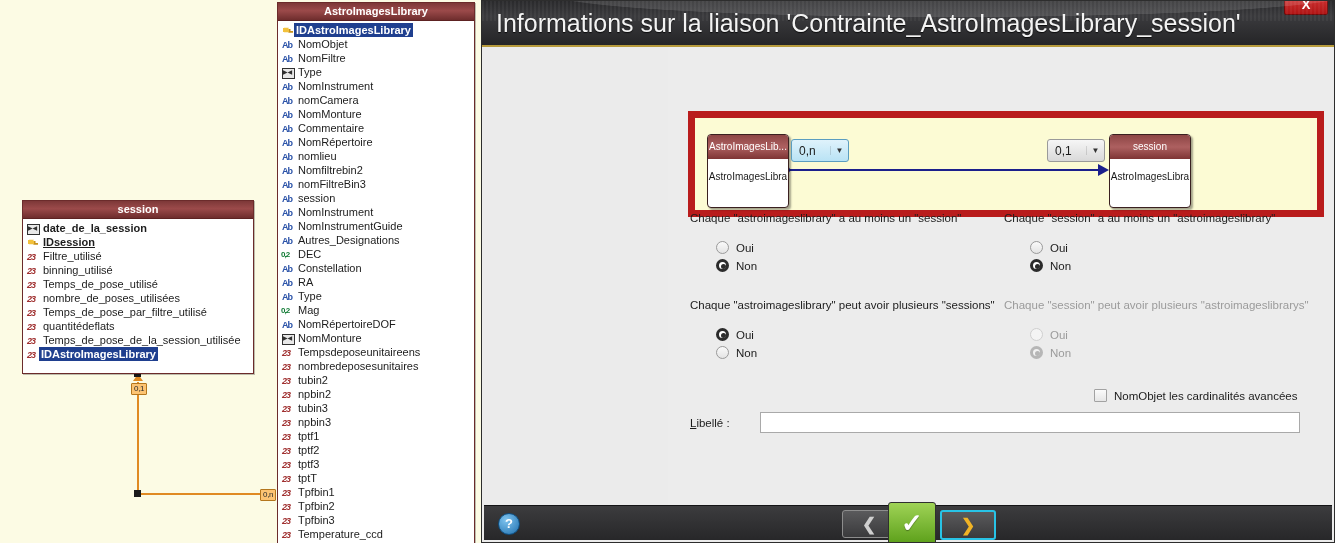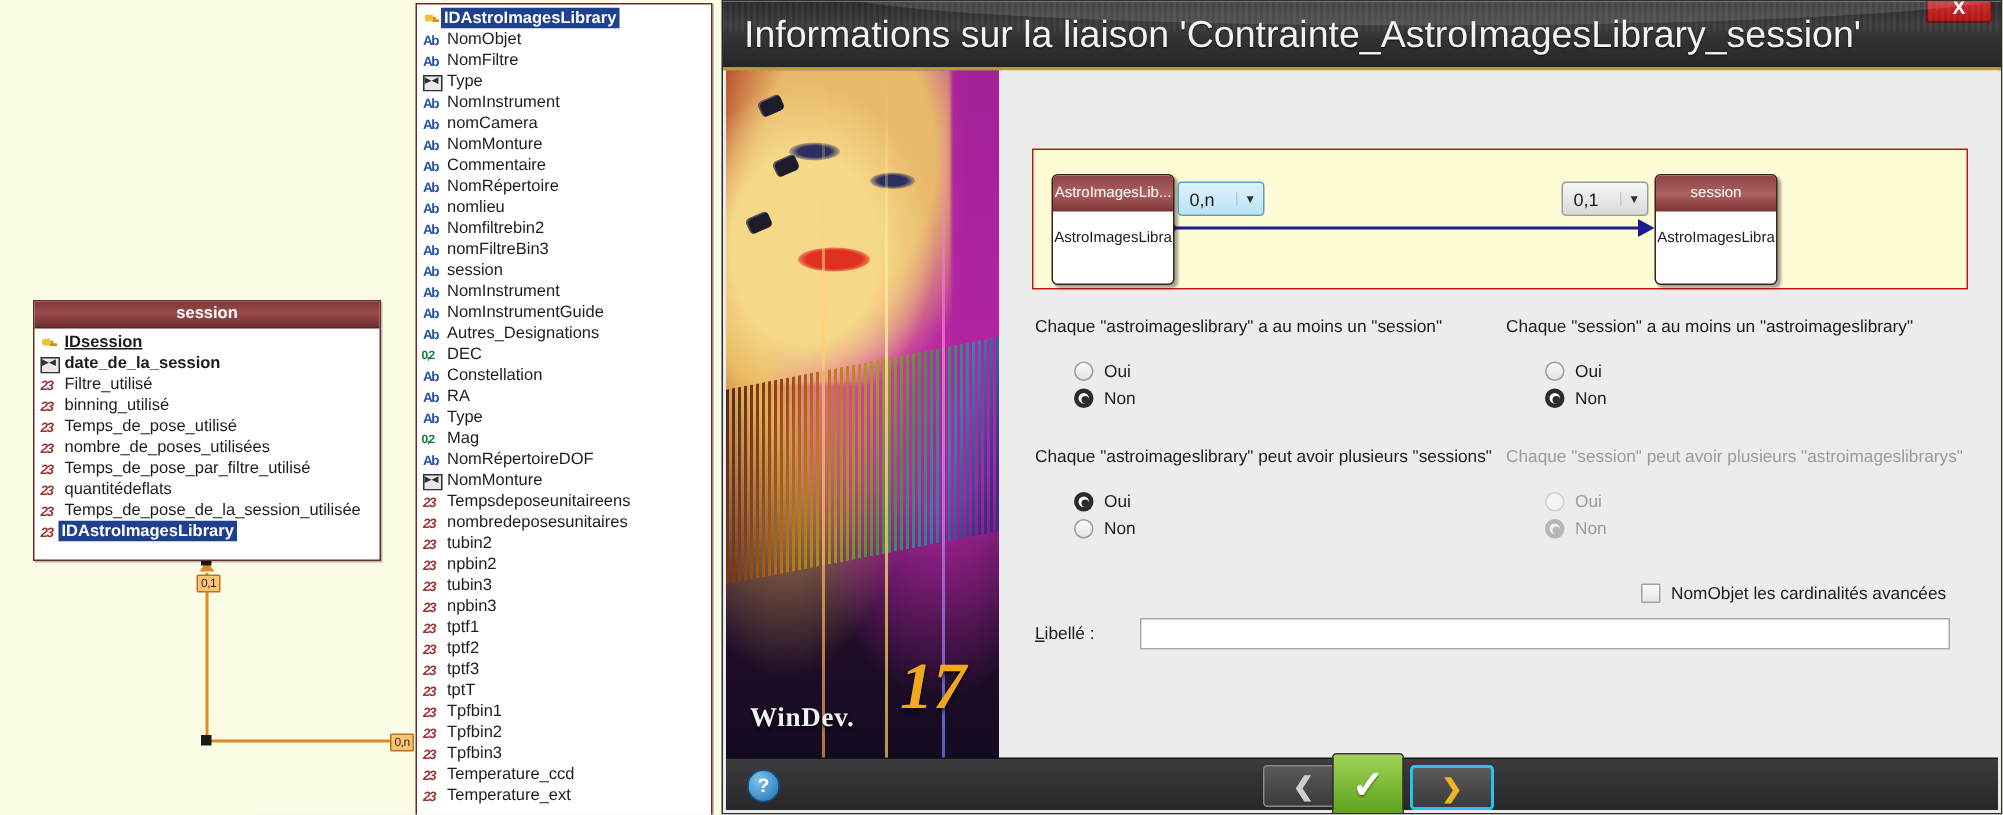--- a/index.html
+++ b/index.html
@@ -141,22 +141,22 @@
   
   #content{
     position:absolute;left:186px;top:46px;right:2px;bottom:36px;
     background:#ececec;overflow:hidden;
   }
   #section-title{
     position:absolute;left:22px;top:18px;font-size:17px;color:#1a3a8f;
     font-family:"Liberation Sans",sans-serif;
   }
   #diagram{
-    position:absolute;left:20px;top:52px;width:622px;height:92px;
-    background:#fcfbd4;border:1px solid #b91c1c;
+    position:absolute;left:20px;top:64px;width:622px;height:92px;
+    background:#fcfbd4;border:7px solid #b91c1c;
   }
   .dnode{position:absolute;width:80px;height:72px;background:#fff;border:1px solid #3a2020;
     border-radius:4px;box-shadow:2px 2px 2px rgba(0,0,0,.35);overflow:hidden;}
   .dnode .hd{height:24px;line-height:24px;text-align:center;color:#fff;font-size:10px;
     background:linear-gradient(to bottom,#8d4545 0%,#ad6060 50%,#7e3434 100%);
     overflow:hidden;white-space:nowrap;}
   .dnode .bd{font-size:10px;color:#1a1a1a;padding:12px 0 0 0;text-align:center;white-space:nowrap;}
   .combo{
     position:absolute;width:58px;height:23px;border-radius:3px;
     display:flex;align-items:center;font-size:12px;color:#1a1a1a;
@@ -224,28 +224,28 @@
   <div class="link-h" style="left:137px;top:493px;width:132px;height:2px;"></div>
   <div class="arrow-up" style="left:133px;top:374px;"></div>
   <div class="node-sq" style="left:134px;top:370px;"></div>
   <div class="node-sq" style="left:134px;top:490px;"></div>
   <div class="card-tag" style="left:131px;top:383px;">0,1</div>
   <div class="card-tag" style="left:260px;top:489px;">0,n</div>
 
   <div class="tbl" style="left:22px;top:200px;width:230px;height:172px;">
     <div class="tbl-hd">session</div>
     <div class="tbl-body" id="session-fields">
+        <div class="fld bold">
+          <span class="ico date"></span>
+          <span class="lbl">date_de_la_session</span>
+        </div>
         <div class="fld key">
           <span class="ico key"></span>
           <span class="lbl">IDsession</span>
         </div>
-        <div class="fld bold">
-          <span class="ico date"></span>
-          <span class="lbl">date_de_la_session</span>
-        </div>
         <div class="fld">
           <span class="ico real"></span>
           <span class="lbl">Filtre_utilisé</span>
         </div>
         <div class="fld">
           <span class="ico real"></span>
           <span class="lbl">binning_utilisé</span>
         </div>
         <div class="fld">
           <span class="ico real"></span>
@@ -268,20 +268,21 @@
           <span class="lbl">Temps_de_pose_de_la_session_utilisée</span>
         </div>
         <div class="fld sel">
           <span class="ico real"></span>
           <span class="lbl">IDAstroImagesLibrary</span>
         </div>
       </div>
   </div>
 
   <div class="tbl" style="left:277px;top:2px;width:196px;height:541px;">
+    <div class="tbl-hd">AstroImagesLibrary</div>
     <div class="tbl-body" id="ail-fields">
         <div class="fld key sel">
           <span class="ico key"></span>
           <span class="lbl">IDAstroImagesLibrary</span>
         </div>
         <div class="fld">
           <span class="ico txt"></span>
           <span class="lbl">NomObjet</span>
         </div>
         <div class="fld">
@@ -432,35 +433,20 @@
   </div>
 </div>
 
 <div id="dialog">
 
   <div id="titlebar">
     <div id="title-text">Informations sur la liaison 'Contrainte_AstroImagesLibrary_session'</div>
     <div id="close-btn">X</div>
   </div>
 
-  <div id="promo">
-    <div class="face"></div>
-    <div class="eye1"></div>
-    <div class="eye2"></div>
-    <div class="lips"></div>
-    <div class="nail" style="left:22px;top:18px;"></div>
-    <div class="nail" style="left:32px;top:58px;"></div>
-    <div class="nail" style="left:14px;top:96px;"></div>
-    <div class="spectrum"></div>
-    <div class="streak" style="left:64px;background:linear-gradient(to bottom,rgba(255,210,120,0) 0%,#ffd278 35%,#e8903c 100%);"></div>
-    <div class="streak" style="left:106px;background:linear-gradient(to bottom,rgba(255,245,150,0) 0%,#fff59b 40%,#f0c248 100%);"></div>
-    <div class="streak" style="left:144px;background:linear-gradient(to bottom,rgba(255,120,220,0) 0%,#ff78dc 40%,#6a7cf0 100%);"></div>
-    <div class="logo">WinDev.</div>
-    <div class="vlogo">17</div>
-  </div>
 
   <div id="content">
 
     <div id="diagram">
       <div class="relline" style="left:93px;top:51px;width:318px;"></div>
       <div class="reldot" style="left:89px;top:49px;"></div>
       <div class="relarrow" style="left:403px;top:46px;"></div>
 
       <div class="dnode" style="left:12px;top:16px;">
         <div class="hd">AstroImagesLib...</div>

